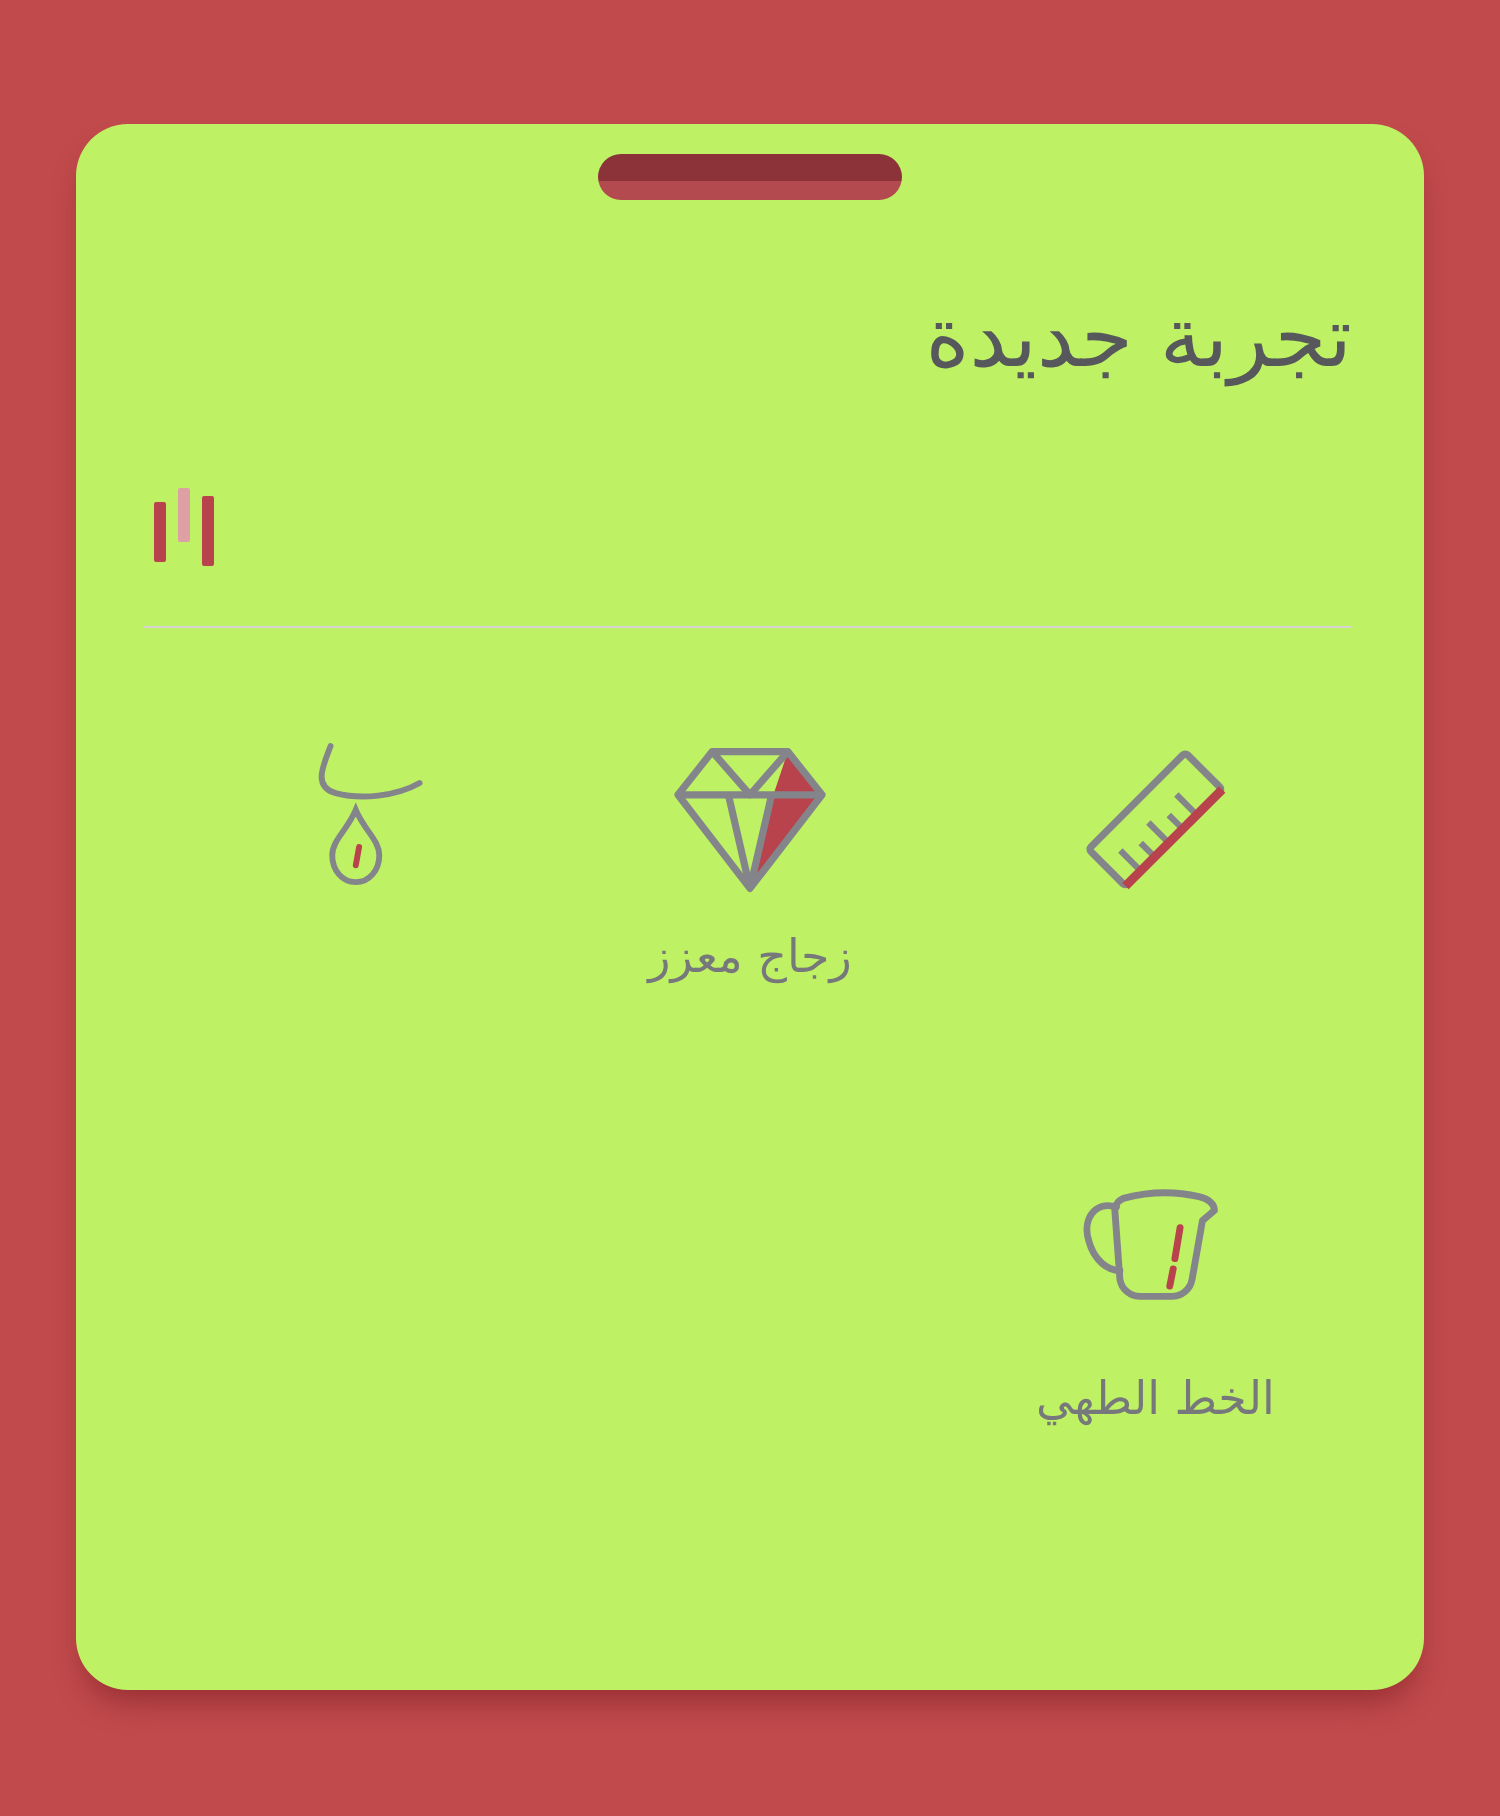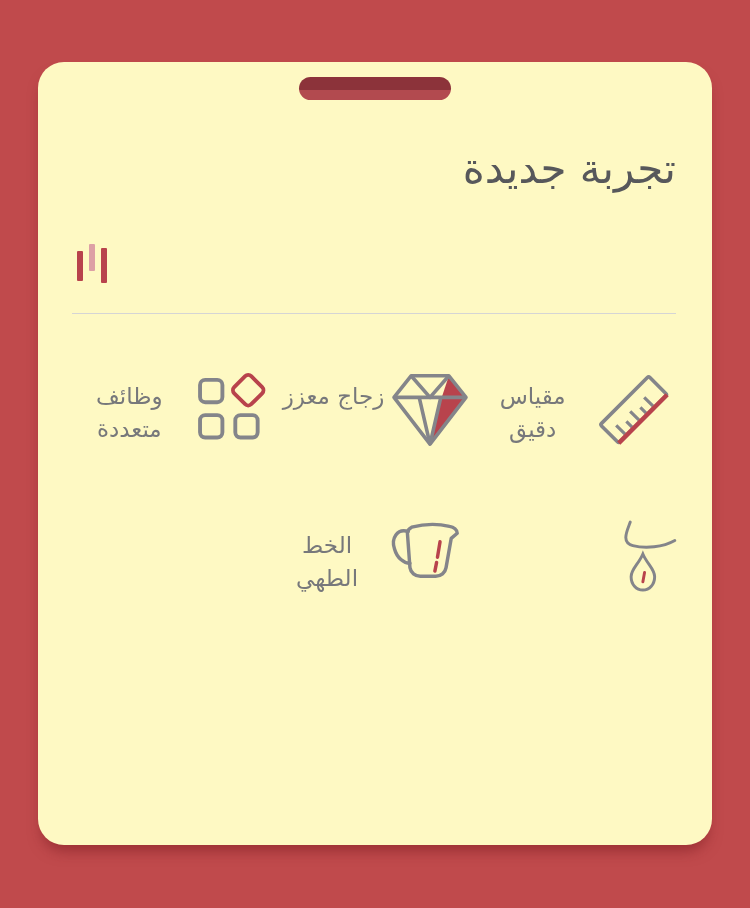--- a/index.html
+++ b/index.html
@@ -7,21 +7,21 @@
   body {
     background: #c04a4c;
     font-family: "DejaVu Sans", sans-serif;
     overflow: hidden;
     position: relative;
   }
   .card {
     position: absolute;
     left: 38px; top: 62px;
     width: 674px; height: 783px;
-    background: #fef9c3;
+    background: #bef264;
     border-radius: 26px;
     box-shadow: 0 10px 14px -4px rgba(122, 28, 32, 0.55);
   }
   .handle {
     position: absolute;
     top: 15px; left: 50%;
     transform: translateX(-50%);
     width: 152px; height: 23px;
     border-radius: 12px;
     background: linear-gradient(to bottom, #8c333a 0%, #8c333a 58%, #b24a4f 58%, #b24a4f 100%);
@@ -59,21 +59,21 @@
     position: absolute;
     top: 300px; left: 33px;
     width: 608px;
     display: grid;
     grid-template-columns: repeat(3, 1fr);
     row-gap: 54px;
     direction: rtl;
   }
   .feature {
     display: flex;
-    flex-direction: row;
+    flex-direction: column;
     align-items: center;
   }
   .icon-box {
     height: 95px;
     display: flex;
     align-items: center;
     justify-content: center;
   }
   .feature-label {
     margin-top: 6px;
@@ -109,52 +109,38 @@
     <div class="feature">
       <div class="icon-box">
         <svg width="90" height="90" viewBox="0 0 100 100">
           <g transform="rotate(-45 50 50)">
             <rect x="12" y="35" width="76" height="29" rx="2" fill="none" stroke="#84858a" stroke-width="4"></rect>
             <path d="M24,62 v-14 M35,62 v-9 M46,62 v-14 M57,62 v-9 M68,62 v-14" stroke="#84858a" stroke-width="3.5" fill="none"></path>
             <path d="M12,64 H88" stroke="#b8434c" stroke-width="5" fill="none"></path>
           </g>
         </svg>
       </div>
-      <div class="feature-label">مقياس دقيق</div>
     </div>
 
 
     <div class="feature">
       <div class="icon-box">
         <svg width="92" height="90" viewBox="0 0 100 100">
           <path d="M71,12 L90,36 L51,86 L63,36 Z" fill="#b8434c"></path>
           <g stroke="#84858a" stroke-width="4" fill="none" stroke-linejoin="round">
             <path d="M29,12 L71,12 L90,36 L50,88 L10,36 Z"></path>
             <path d="M10,36 H90"></path>
             <path d="M29,12 L50,36 L71,12"></path>
             <path d="M38,36 L50,88 M62,36 L50,88"></path>
           </g>
         </svg>
       </div>
       <div class="feature-label">زجاج معزز</div>
     </div>
 
-    <div class="feature">
-      <div class="icon-box">
-        <svg width="86" height="86" viewBox="0 0 100 100">
-          <g stroke="#84858a" stroke-width="4.5" fill="none">
-            <rect x="14" y="15" width="26" height="26" rx="6"></rect>
-            <rect x="14" y="56" width="26" height="26" rx="6"></rect>
-            <rect x="55" y="56" width="26" height="26" rx="6"></rect>
-          </g>
-          <rect x="-14" y="-14" width="28" height="28" rx="5" transform="translate(70,27) rotate(45)" stroke="#b8434c" stroke-width="4.5" fill="none"></rect>
-        </svg>
-      </div>
-      <div class="feature-label">وظائف متعددة</div>
-    </div>
 
     <div class="feature">
       <div class="icon-box">
         <svg width="84" height="86" viewBox="0 0 100 100">
           <g stroke="#84858a" stroke-width="3.5" fill="none" stroke-linecap="round">
             <path d="M42,6 C38,17 31,30 45,34 C60,38 81,36 95,28"></path>
             <path d="M57,44 C52,56 43,62 43,71 C43,80 49,87 57,87 C65,87 71,80 71,71 C71,62 62,56 57,44 Z"></path>
           </g>
           <path d="M59,66 L57,77" stroke="#b8434c" stroke-width="3.5" fill="none" stroke-linecap="round"></path>
         </svg>

